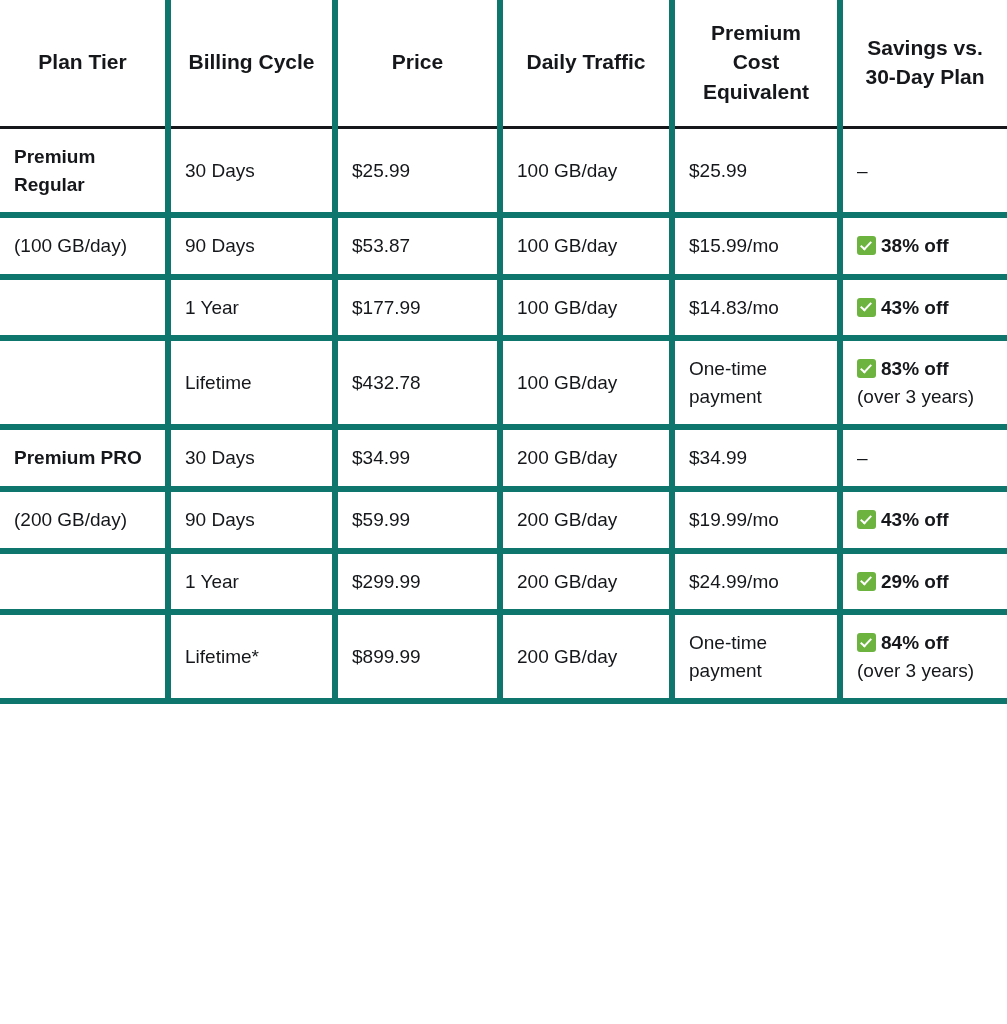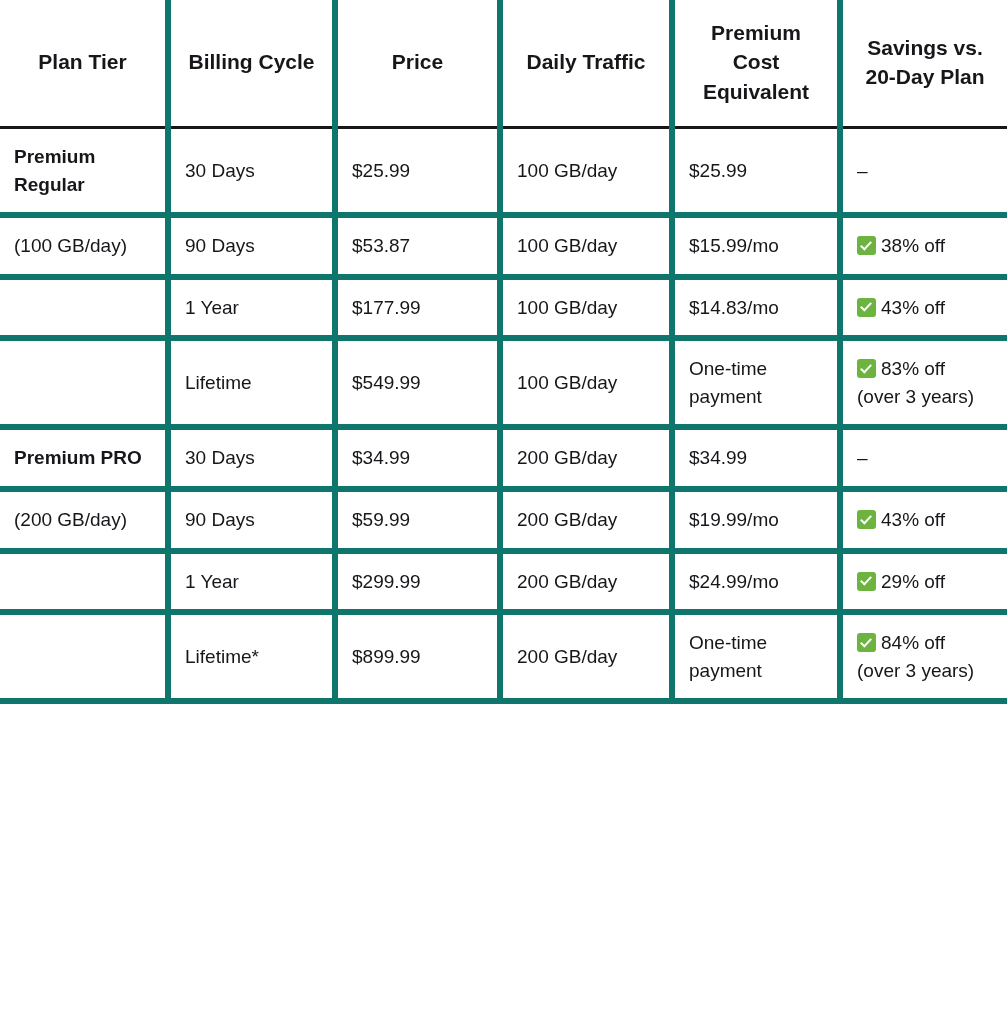--- a/index.html
+++ b/index.html
@@ -61,21 +61,21 @@
   .pricing-table tr.tier-start > td {
     border-top: 2px solid #15171a;
   }
   .tier-name {
     font-weight: bold;
   }
   .tier-sub {
     font-weight: normal;
   }
   .savings-strong {
-    font-weight: normal;
+    font-weight: bold;
   }
   .savings-note {
     font-weight: normal;
   }
   .check {
     display: inline-block;
     width: 19px;
     height: 19px;
     border-radius: 3px;
     background: #6cb33f;
@@ -110,21 +110,21 @@
       <col class="c4">
       <col class="c5">
   </colgroup>
   <thead>
     <tr>
       <th class="first">Plan Tier</th>
       <th>Billing Cycle</th>
       <th>Price</th>
       <th>Daily Traffic</th>
       <th>Premium Cost Equivalent</th>
-      <th class="last">Savings vs. 20-Day Plan</th>
+      <th class="last">Savings vs. 30-Day Plan</th>
     </tr>
   </thead>
   <tbody id="table-body">
       <tr class="tier-start">
         <td class="first tier-name">Premium Regular</td>
         <td>30 Days</td>
         <td>$25.99</td>
         <td>100 GB/day</td>
         <td>$25.99</td>
         <td class="last"><span class="dash">–</span></td>
@@ -141,21 +141,21 @@
         <td class="first tier-sub"></td>
         <td>1 Year</td>
         <td>$177.99</td>
         <td>100 GB/day</td>
         <td>$14.83/mo</td>
         <td class="last"><span class="check"></span><span class="savings-strong">43% off</span></td>
       </tr>
       <tr>
         <td class="first tier-sub"></td>
         <td>Lifetime</td>
-        <td>$549.99</td>
+        <td>$432.78</td>
         <td>100 GB/day</td>
         <td>One-time payment</td>
         <td class="last"><span class="check"></span><span class="savings-strong">83% off</span><span class="savings-note"> (over 3 years)</span></td>
       </tr>
       <tr class="tier-start">
         <td class="first tier-name">Premium PRO</td>
         <td>30 Days</td>
         <td>$34.99</td>
         <td>200 GB/day</td>
         <td>$34.99</td>

